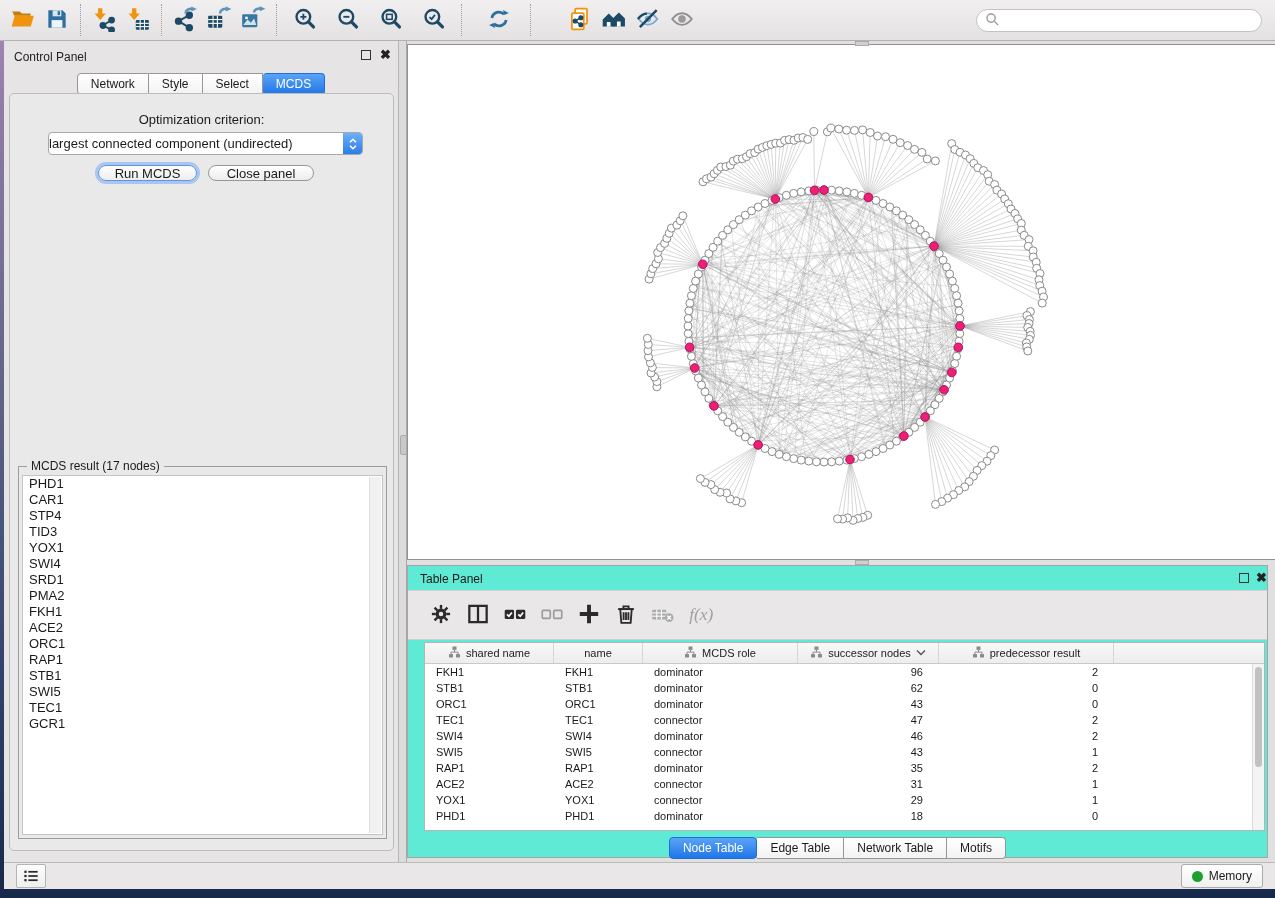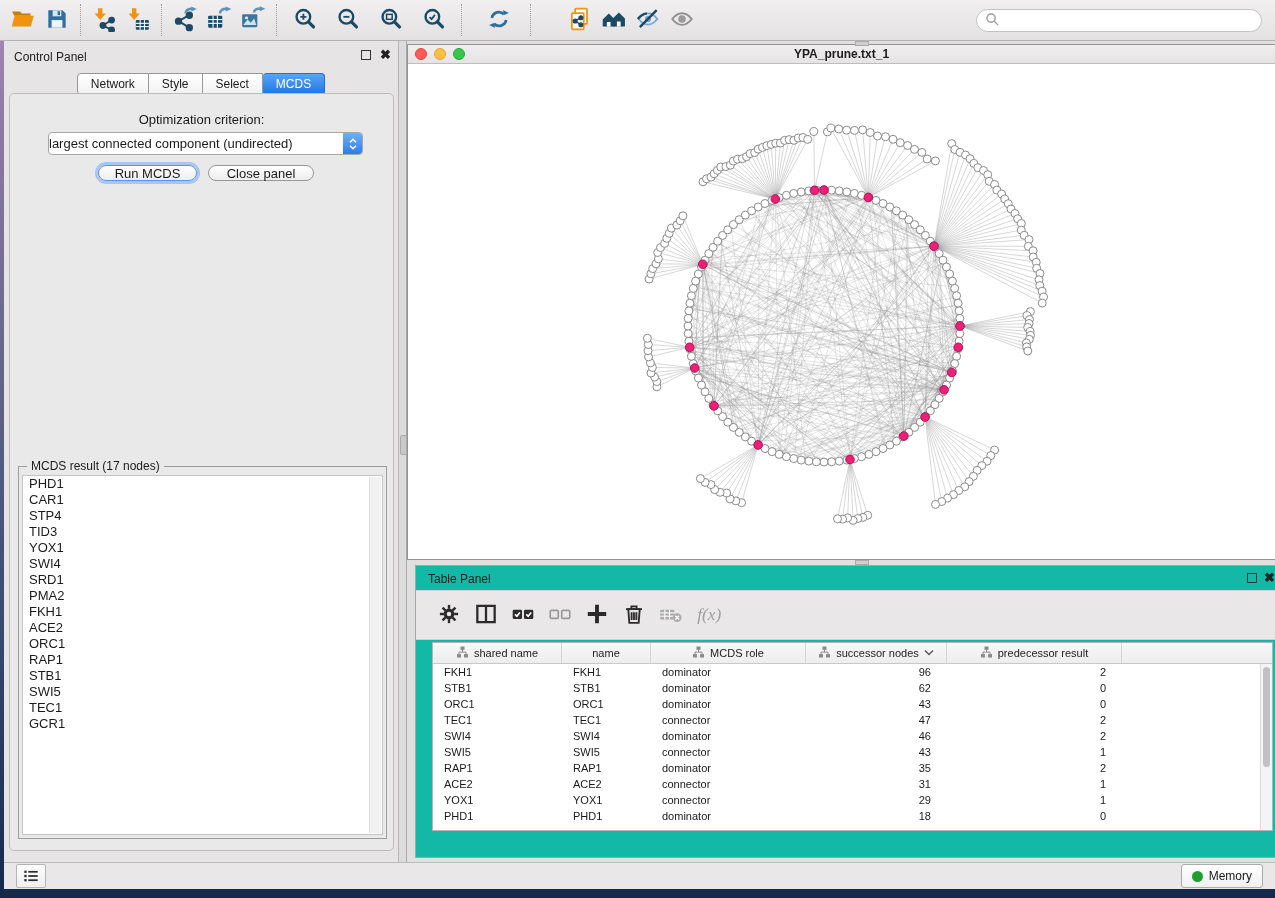--- a/index.html
+++ b/index.html
@@ -51,21 +51,21 @@
   #mdi{left:407px;top:41px;width:868px;height:821px;background:#e0e0e0;}
   .mdi-handle{width:14px;height:5px;background:#cfcfcf;border:1px solid #ababab;box-sizing:border-box;}
   
   #net-window{left:0;top:3px;width:868px;height:516px;background:#fff;border:1px solid #939393;border-right:none;box-sizing:border-box;}
   #net-titlebar{left:0;top:0;width:100%;height:18px;background:linear-gradient(#f0eeee,#e5e3e3);
                 border-bottom:1px solid #bdbdbd;display:flex;align-items:center;}
   .light{width:12px;height:12px;border-radius:50%;margin-left:7px;box-sizing:border-box;}
   #net-title{position:absolute;left:0;width:100%;text-align:center;font-size:12px;font-weight:bold;color:#1d1d1d;}
   #net-canvas{left:0;top:18px;width:866px;height:496px;}
   
-  #table-panel{left:8px;top:524px;width:861px;height:293px;background:#14b8a6;border:1px solid #a5a5a5;box-sizing:border-box;}
+  #table-panel{left:0;top:524px;width:861px;height:293px;background:#5eead4;border:1px solid #a5a5a5;box-sizing:border-box;}
   #tp-title{left:12px;top:6px;font-size:12px;}
   #tp-toolbar{left:0;top:24px;width:100%;height:50px;background:#e9e7e7;border-top:1px solid #d2d0d0;
               border-bottom:1px solid #cfcdcd;display:flex;align-items:center;padding-left:14px;box-sizing:border-box;}
   .tp-btn{width:37px;height:34px;display:flex;align-items:center;justify-content:center;}
   #node-table{left:16px;top:76px;width:841px;height:189px;background:#fff;border:1px solid #b5b5b5;box-sizing:border-box;}
   #nt-header{display:flex;height:20px;background:linear-gradient(#f8f8f8,#ededed);border-bottom:1px solid #c9c9c9;}
   .th{display:flex;align-items:center;justify-content:center;gap:5px;border-right:1px solid #d6d6d6;
       font-size:11px;color:#222;box-sizing:border-box;overflow:hidden;}
   .tr{display:flex;height:16px;}
   .td{font-size:11px;line-height:16px;box-sizing:border-box;overflow:hidden;white-space:nowrap;}
@@ -296,26 +296,20 @@
     </div>
   </div>
 </div>
 
 <div id="splitter" class="abs">
   <div id="split-handle" class="abs"></div>
 </div>
 
 <div id="mdi" class="abs">
   <div id="net-window" class="abs">
-    <div id="net-titlebar" class="abs">
-      <span class="light" style="background:#fc5b57;border:1px solid #e2443f;"></span>
-      <span class="light" style="background:#fdbe41;border:1px solid #e0a52f;"></span>
-      <span class="light" style="background:#34c84a;border:1px solid #25a83a;"></span>
-      <span id="net-title">YPA_prune.txt_1</span>
-    </div>
     <div id="net-canvas" class="abs"><svg width="866" height="496" viewBox="0 0 866 496">
        <g>
             <line x1="367.3" y1="136.0" x2="467.6" y2="137.2" stroke="#8c8c8c" stroke-opacity="0.3" stroke-width="0.7"></line>
             <line x1="367.3" y1="136.0" x2="396.3" y2="128.4" stroke="#8c8c8c" stroke-opacity="0.3" stroke-width="0.7"></line>
             <line x1="367.3" y1="136.0" x2="286.9" y2="305.8" stroke="#8c8c8c" stroke-opacity="0.3" stroke-width="0.7"></line>
             <line x1="367.3" y1="136.0" x2="397.7" y2="397.8" stroke="#8c8c8c" stroke-opacity="0.3" stroke-width="0.7"></line>
             <line x1="367.3" y1="136.0" x2="492.1" y2="375.7" stroke="#8c8c8c" stroke-opacity="0.3" stroke-width="0.7"></line>
             <line x1="367.3" y1="136.0" x2="444.6" y2="396.0" stroke="#8c8c8c" stroke-opacity="0.3" stroke-width="0.7"></line>
             <line x1="367.3" y1="136.0" x2="551.7" y2="254.4" stroke="#8c8c8c" stroke-opacity="0.3" stroke-width="0.7"></line>
             <line x1="367.3" y1="136.0" x2="371.3" y2="391.4" stroke="#8c8c8c" stroke-opacity="0.3" stroke-width="0.7"></line>
@@ -1376,20 +1370,26 @@
             <div class="td l" style="width: 89px;">PHD1</div>
             <div class="td l" style="width: 155px;">dominator</div>
             <div class="td r" style="width: 141px;">18</div>
             <div class="td r" style="width: 175px;">0</div>
           </div>
         </div>
       <div id="nt-scroll">
           <div id="nt-thumb"></div>
         </div>
     </div>
+    <div id="tp-tabs" class="abs">
+        <div class="cp-tab active">Node Table</div>
+        <div class="cp-tab">Edge Table</div>
+        <div class="cp-tab">Network Table</div>
+        <div class="cp-tab">Motifs</div>
+      </div>
   </div>
 </div>
 
 <div id="statusbar" class="abs">
   <div id="list-btn">
     <svg width="18" height="16" viewBox="0 0 24 24">
         <g fill="#2b2b2b">
           <rect x="2" y="4" width="3.4" height="3.4"></rect>
           <rect x="2" y="10.3" width="3.4" height="3.4"></rect>
           <rect x="2" y="16.6" width="3.4" height="3.4"></rect>

